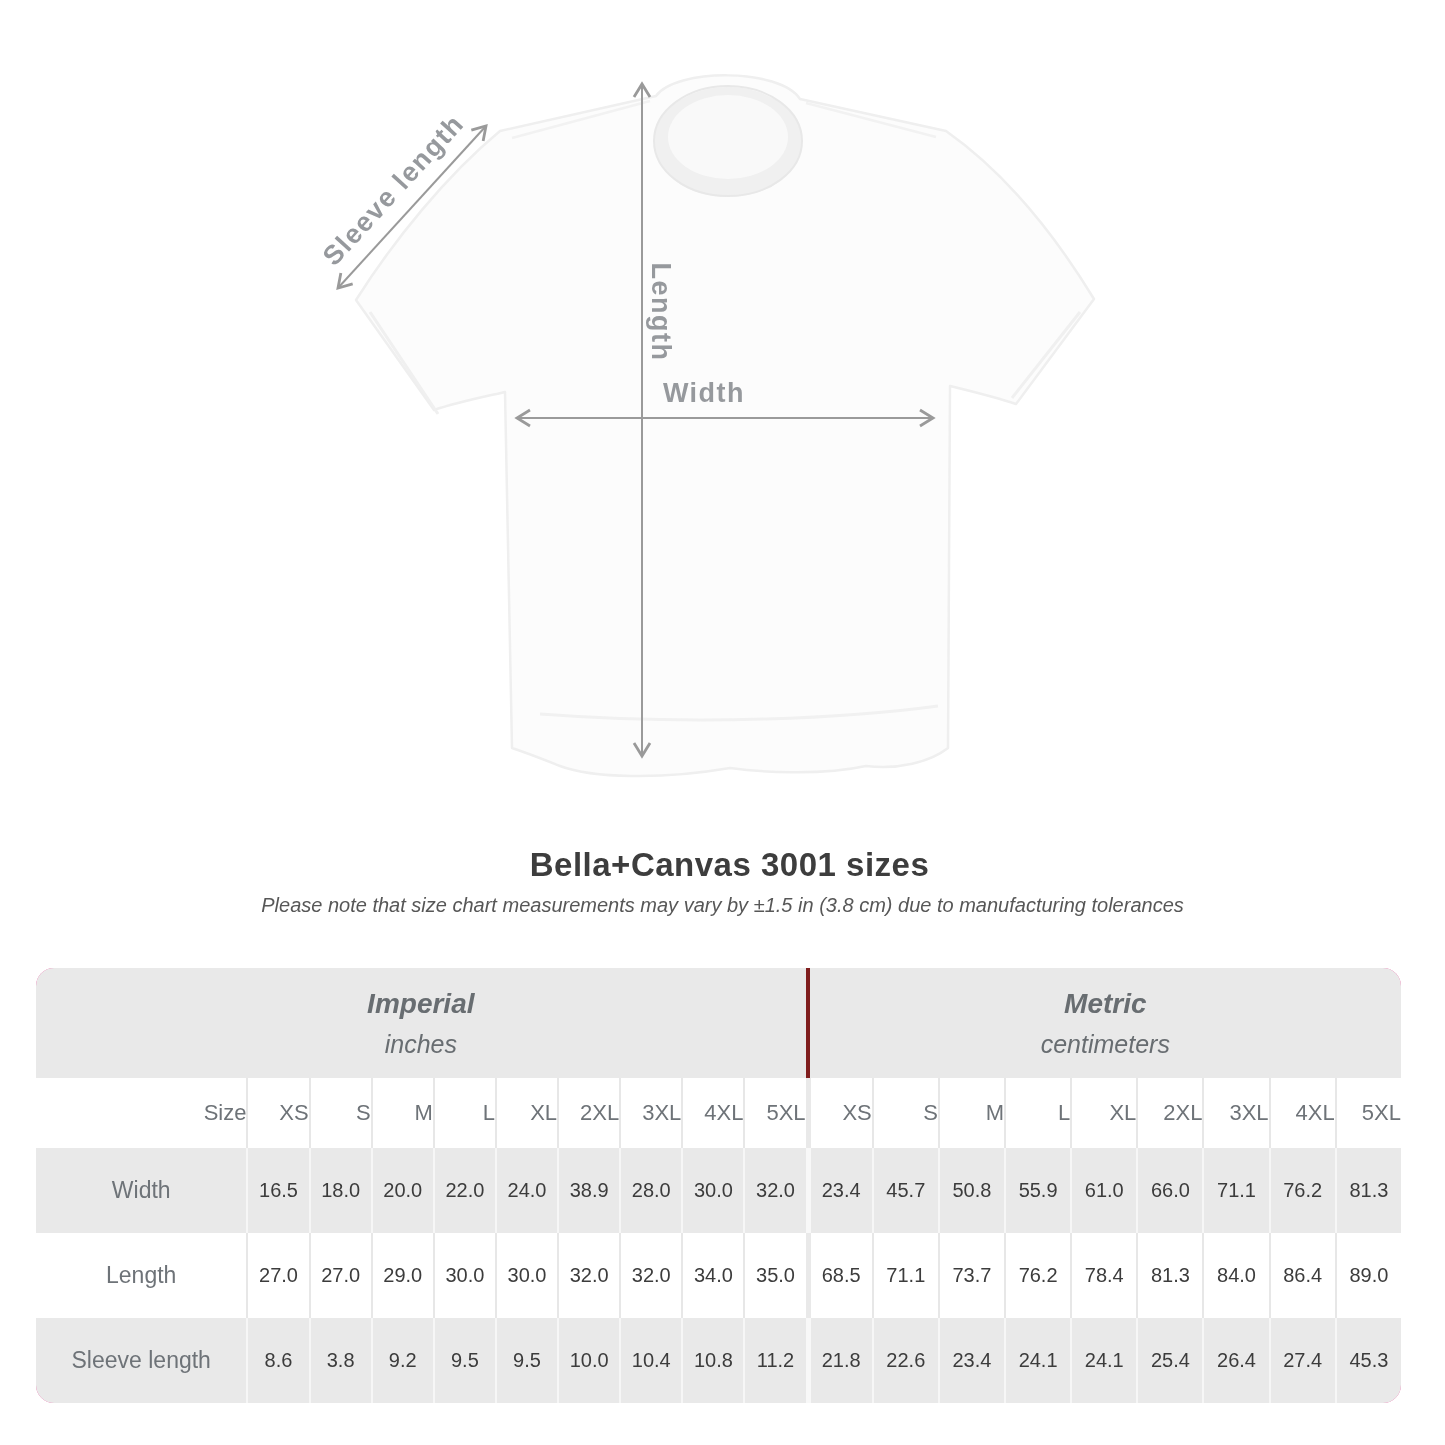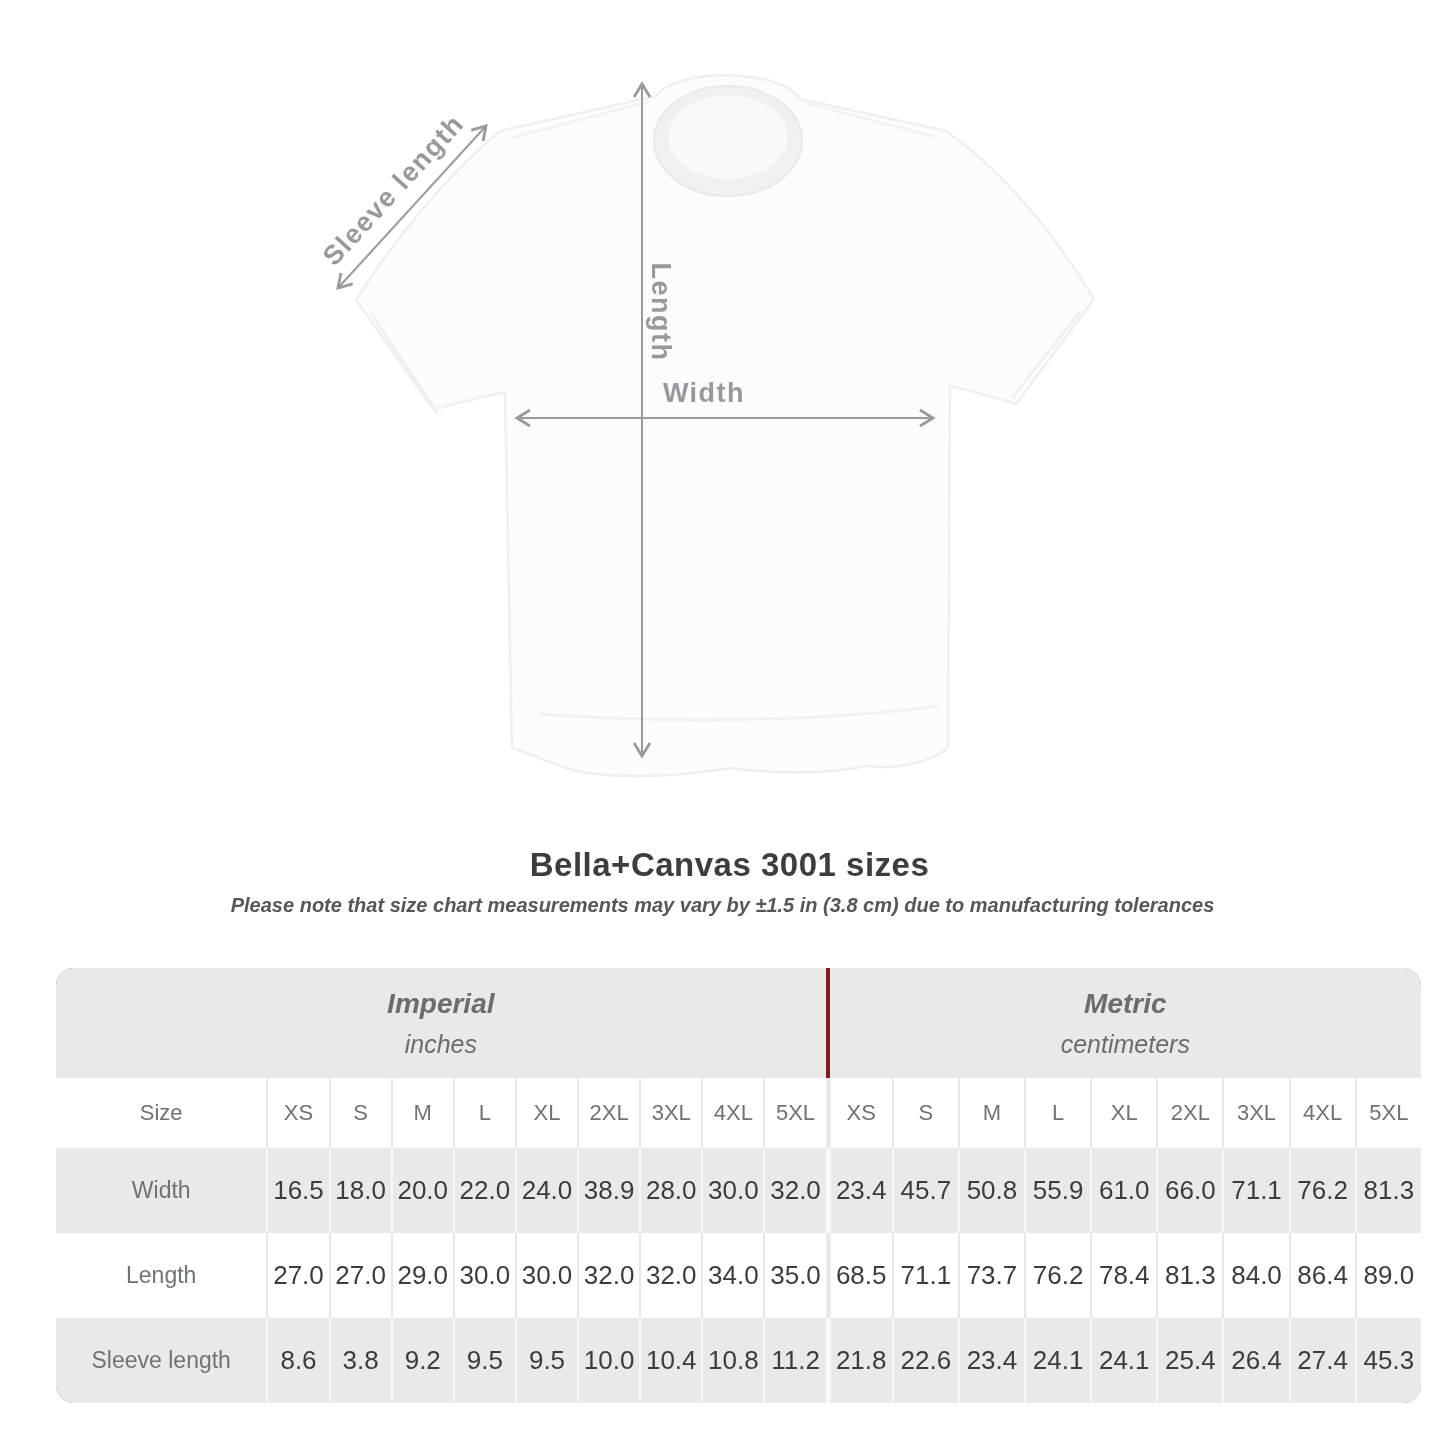--- a/index.html
+++ b/index.html
@@ -9,53 +9,53 @@
   }
   
   .shirt-area{position:absolute;top:0;left:0;width:1445px;height:830px;}
   
   .chart-title{
     position:absolute;top:846px;left:7px;width:100%;text-align:center;
     font-size:33px;font-weight:bold;color:#3d3d3d;letter-spacing:.5px;
   }
   .chart-subtitle{
     position:absolute;top:894px;left:0;width:100%;text-align:center;
-    font-size:20px;font-style:italic;color:#575757;font-weight:bold;
+    font-size:20px;font-style:italic;color:#575757;
   }
   
   .table-wrap{
-    position:absolute;top:968px;left:56px;width:1365px;
+    position:absolute;top:968px;left:36px;width:1365px;
     border-radius:18px;overflow:hidden;background:#ec4899;
   }
   table.size-table{width:100%;border-collapse:separate;border-spacing:0;table-layout:fixed;}
   .col-label{width:210px;}
   .col-imp{width:62px;}
   .col-met{width:66px;}
   .size-table th,.size-table td{
     text-align:center;vertical-align:middle;padding:0;font-weight:normal;
   }
   tr.band th{height:110px;background:#e9e9e9;}
-  tr.sizes-row th{height:70px;background:#ffffff;}
+  tr.sizes-row th{height:70px;background:#ffffff;text-align:right;}
   tr.data-row th,tr.data-row td{height:85px;}
   tr.r-gray th,tr.r-gray td{background:#e9e9e9;}
   tr.r-white th,tr.r-white td{background:#ffffff;}
   
   tr.sizes-row > *:not(:first-child),
   tr.r-white.data-row > *:not(:first-child){border-left:2px solid #e7e7e7;}
   tr.r-gray.data-row > *:not(:first-child){border-left:2px solid #f6f6f6;}
   tr.sizes-row .sep,
   tr.r-white.data-row .sep{border-left:5px solid #e9e9e9;}
   tr.r-gray.data-row .sep{border-left:5px solid #f8f8f8;}
   tr.band .g-met{border-left:4px solid #7f1d1d;}
   
   .g-name{font-size:28px;font-weight:bold;font-style:italic;color:#686d71;}
   .g-unit{font-size:25px;font-style:italic;color:#686d71;margin-top:10px;}
   .sz,.corner{font-size:22px;font-weight:bold;color:#6e7378;}
   .rowlab{font-size:23px;font-weight:bold;color:#6e7378;}
-  .val{font-size:26px;color:#3c3c3c;}
+  .val{font-size:20px;color:#3c3c3c;}
 </style>
 </head>
 <body>
 
 <div class="shirt-area">
   <svg width="1445" height="830" viewBox="0 0 1445 830">
     <defs>
       <marker id="ah" viewBox="0 0 10 10" refX="7.5" refY="5" markerWidth="10" markerHeight="10" orient="auto-start-reverse">
         <path d="M1,1 L7.5,5 L1,9" fill="none" stroke="#9a9a9a" stroke-width="1.4"></path>
       </marker>

